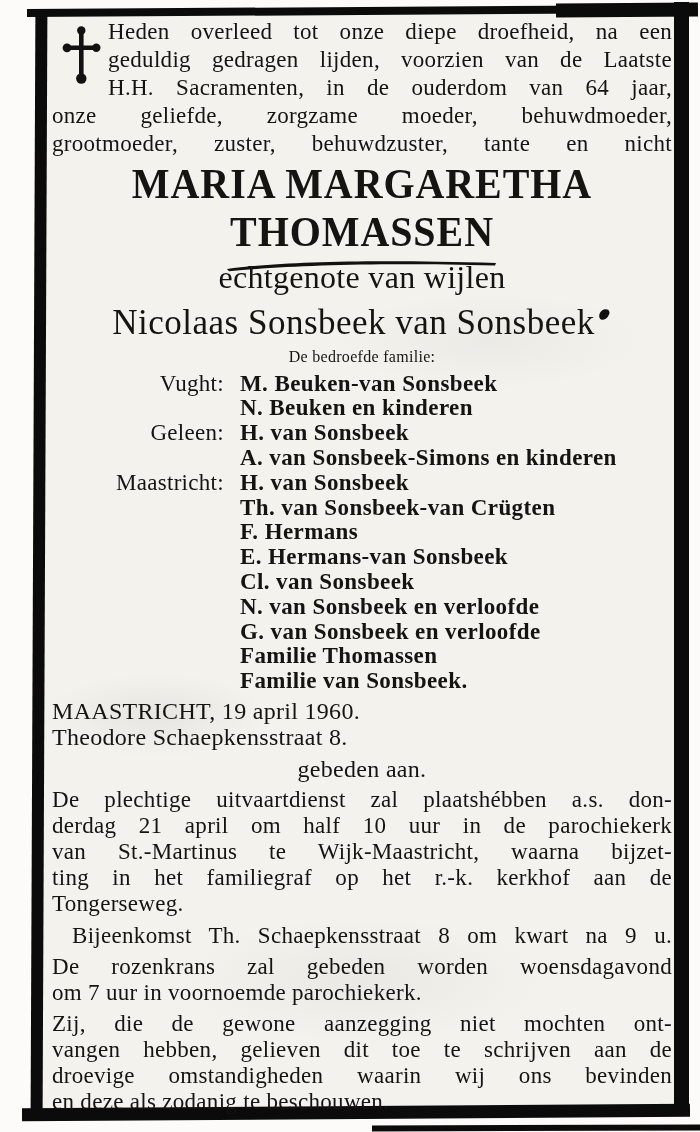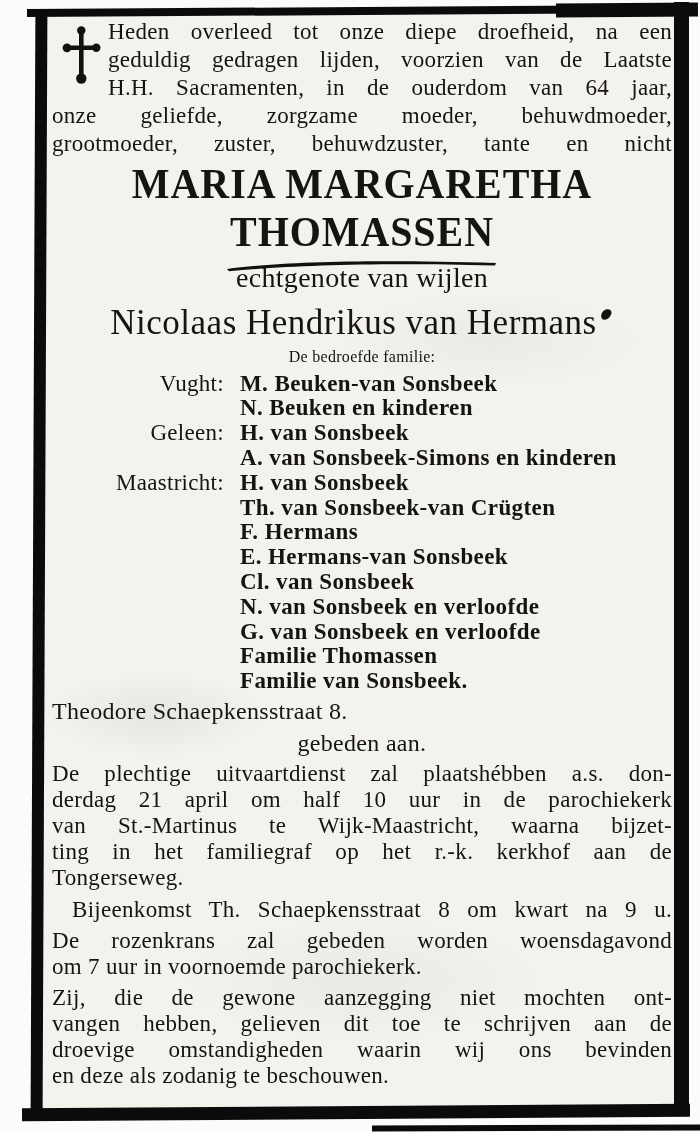--- a/index.html
+++ b/index.html
@@ -38,21 +38,21 @@
 
   .opening{position:relative;line-height:28px;}
   .opening .indent{margin-left:56px;}
   .cross-wrap{position:absolute;left:8px;top:6px;width:42px;height:62px;}
 
   .name-main{
     text-align:center;font-weight:bold;font-size:43px;line-height:44px;
     letter-spacing:1px;margin-top:4px;transform:scaleX(.93);
   }
   .swoosh-wrap{text-align:center;height:12px;margin-top:-2px;}
-  .relation{font-size:28px;line-height:25px;margin-top:1px;}
+  .relation{font-size:32px;line-height:25px;margin-top:1px;}
   .spouse{font-size:35px;line-height:40px;letter-spacing:.5px;white-space:nowrap;}
   .blot{display:inline-block;vertical-align:super;margin-left:2px;}
   .family-intro{font-size:16px;line-height:27px;}
 
   .family{margin-top:2px;font-size:23px;line-height:24.8px;}
   .frow{display:flex;}
   .fplace{width:172px;text-align:right;padding-right:16px;flex:none;}
   .fname{font-weight:bold;letter-spacing:.4px;}
 
   .dateline{margin-top:4px;font-size:24px;line-height:26px;}
@@ -95,21 +95,21 @@
   </div>
 
   <div class="name-main">MARIA MARGARETHA</div>
   <div class="name-main">THOMASSEN</div>
   <div class="swoosh-wrap">
     <svg width="276" height="14" viewBox="0 0 276 14">
       <path d="M3 11 C 55 4, 140 1, 272 5 L 271 7.6 C 150 4.4, 70 7.5, 5 13.2 Z" fill="#111"></path>
     </svg>
   </div>
   <div class="relation ctr">echtgenote van wijlen</div>
-  <div class="spouse ctr"><span>Nicolaas Hendrikus van Hermans</span><span class="blot"><svg width="15" height="12" viewBox="0 0 15 12">
+  <div class="spouse ctr"><span>Nicolaas Sonsbeek van Sonsbeek</span><span class="blot"><svg width="15" height="12" viewBox="0 0 15 12">
           <path d="M2 8 C 1 4, 6 0, 10 1 C 14 2, 14 6, 11 8 C 8 11, 3 11, 2 8 Z" fill="#111" transform="rotate(-18 7 6)"></path>
         </svg></span></div>
 
   <div class="family-intro ctr">De bedroefde familie:</div>
   <div class="family">
     <div class="frow">
         <span class="fplace">Vught:</span>
         <span class="fname">M. Beuken-van Sonsbeek</span>
       </div>
     <div class="frow">
@@ -156,20 +156,21 @@
         <span class="fplace"></span>
         <span class="fname">Familie Thomassen</span>
       </div>
     <div class="frow">
         <span class="fplace"></span>
         <span class="fname">Familie van Sonsbeek.</span>
       </div>
   </div>
 
   <div class="dateline">
+    <div class="ln">MAASTRICHT, 19 april 1960.</div>
     <div class="ln">Theodore Schaepkensstraat 8.</div>
   </div>
 
   <div class="prayer">
     <div class="ctr">gebeden aan.</div>
   </div>
 
   <div class="para">
     <div class="jl">De plechtige uitvaartdienst zal plaatshébben a.s. don-</div>
     <div class="jl">derdag 21 april om half 10 uur in de parochiekerk</div>

